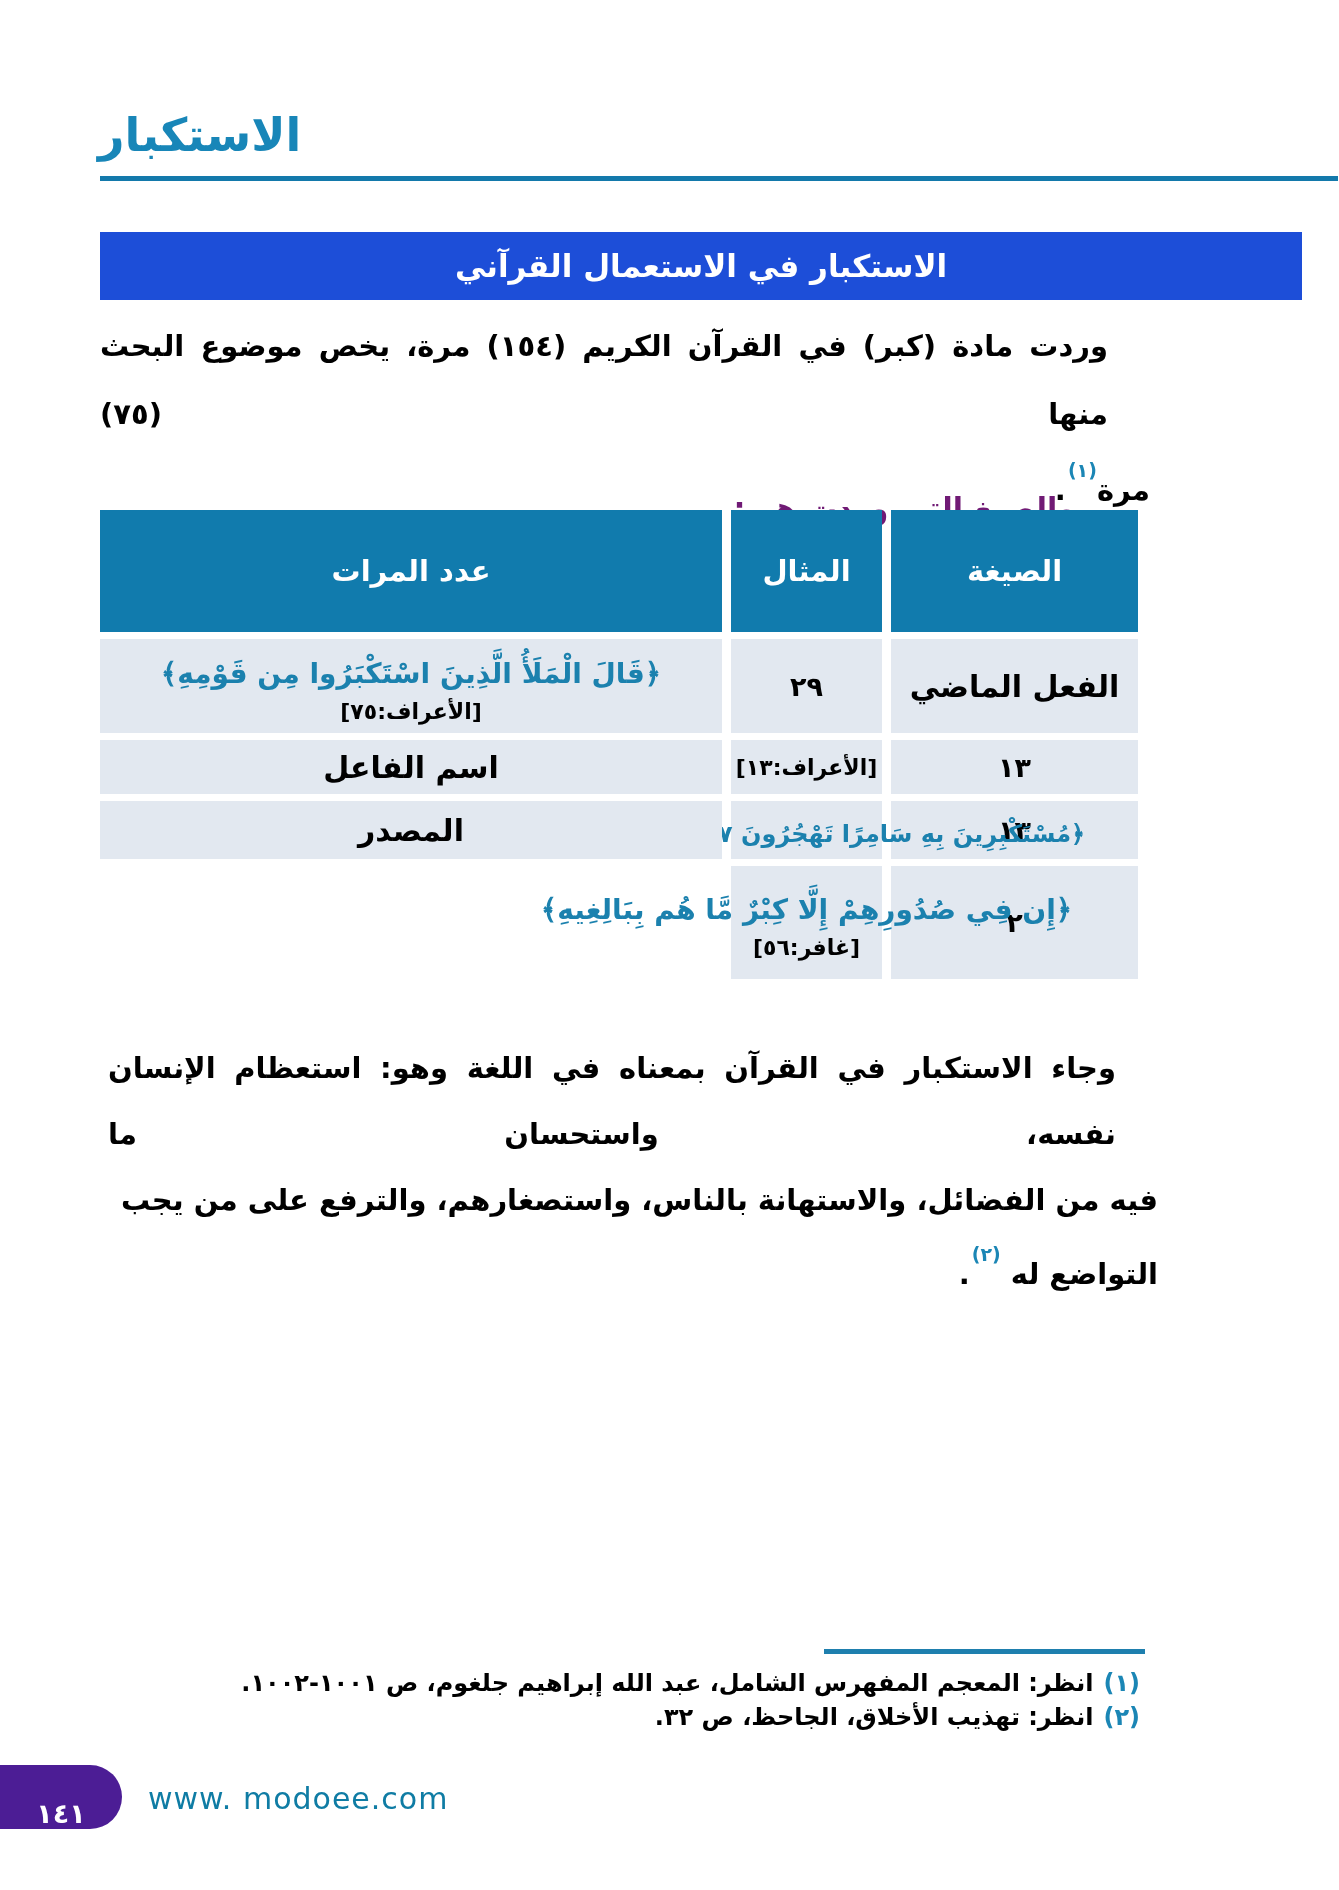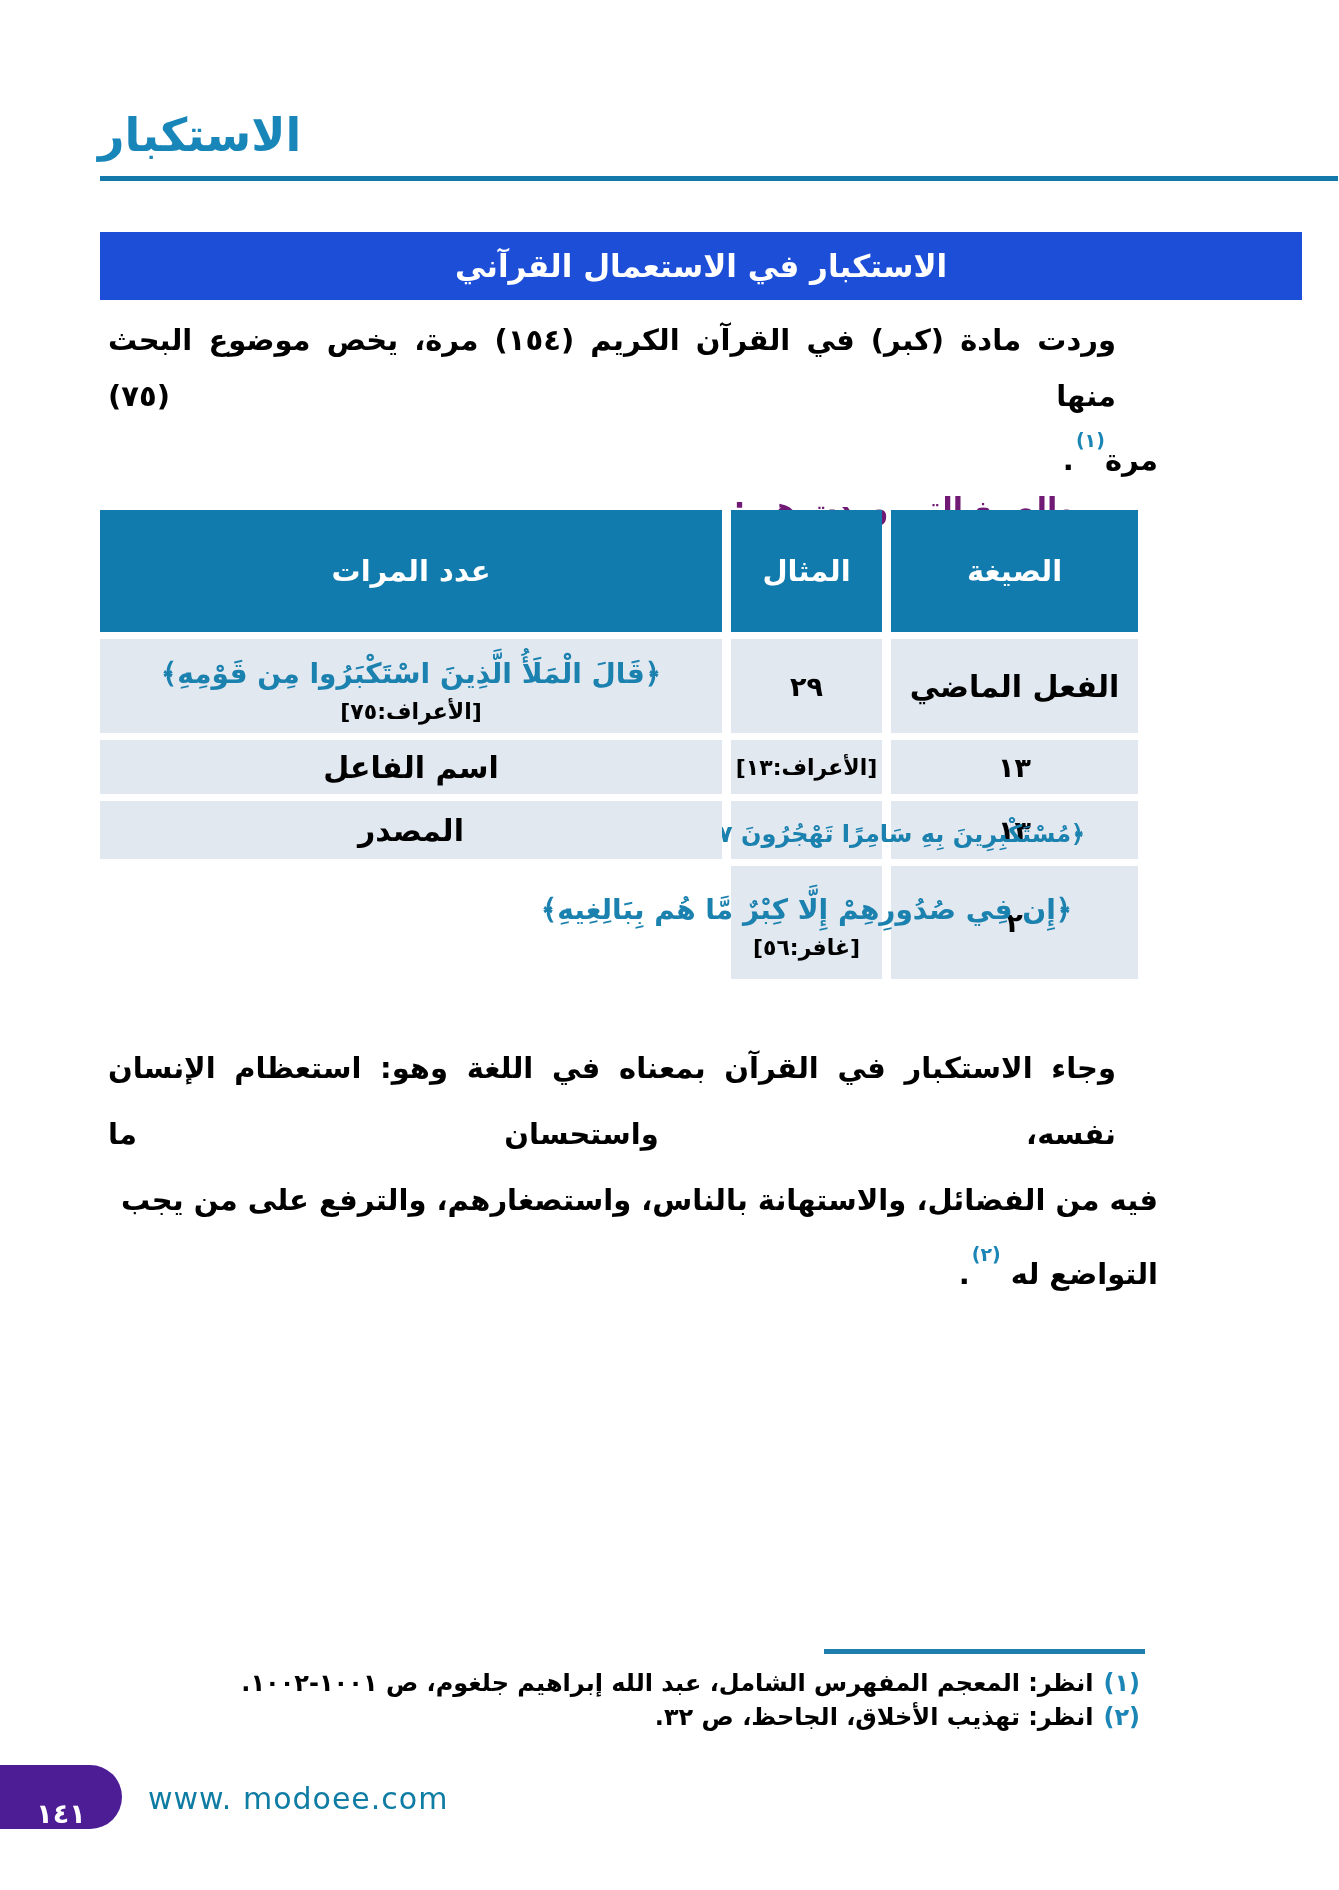--- a/index.html
+++ b/index.html
@@ -23,23 +23,23 @@
   }
   
   .banner{
     position:absolute;left:100px;top:232px;width:1202px;height:68px;
     background:#1d4ed8;color:#ffffff;
     display:flex;align-items:center;justify-content:center;
     font-size:31px;font-weight:bold;direction:rtl;
   }
   
   .intro{
-    position:absolute;left:108px;top:312px;width:1050px;
+    position:absolute;left:100px;top:312px;width:1050px;
     direction:rtl;color:#000;
-    font-size:29px;font-weight:bold;line-height:56px;
+    font-size:29px;font-weight:bold;line-height:68px;
   }
   .intro .l1{text-align:justify;text-align-last:justify;padding-right:42px;}
   .intro .l2{text-align:right;}
   sup.fn{
     color:#1b86b5;font-size:19px;font-weight:bold;
     position:relative;top:-12px;margin-left:2px;
   }
   .forms-lead{
     position:absolute;right:263px;top:447px;
     direction:rtl;font-size:30px;font-weight:bold;color:#701a75;margin-top:44px;

